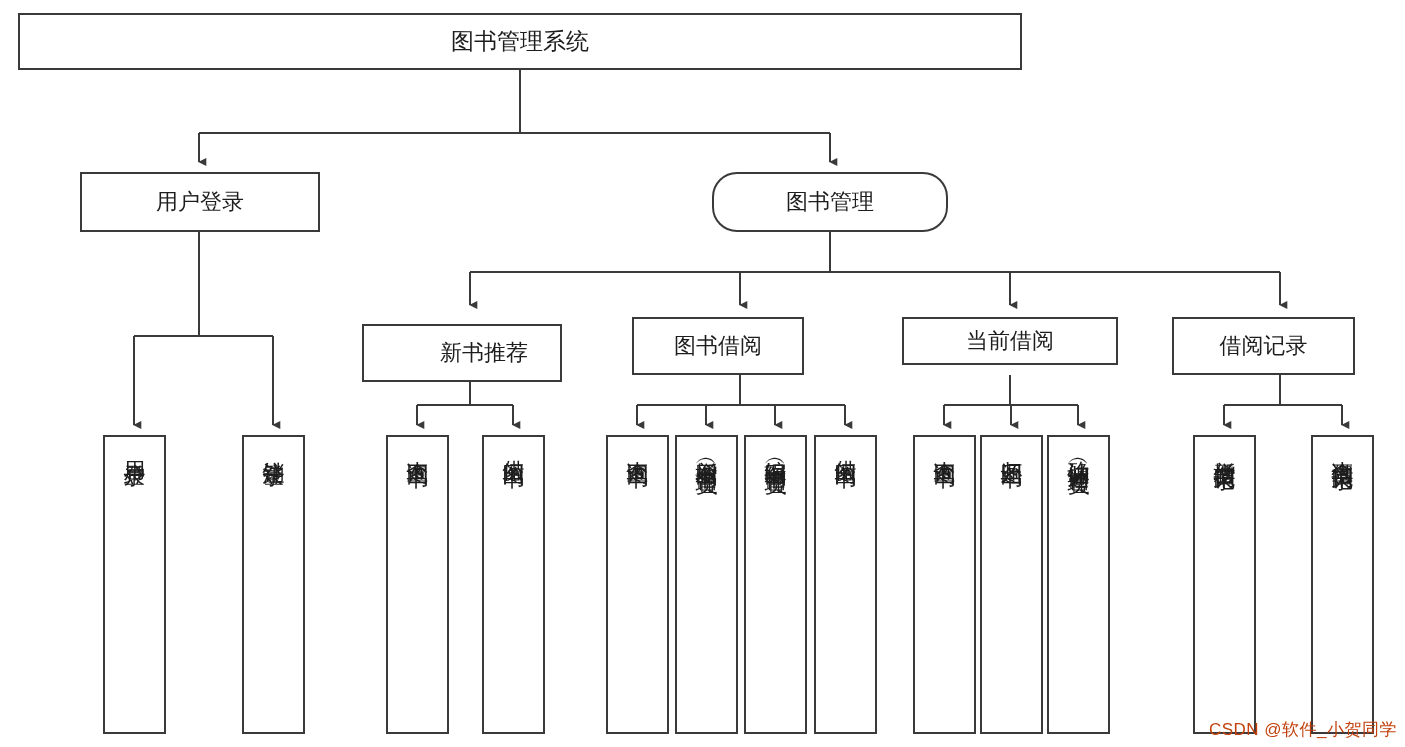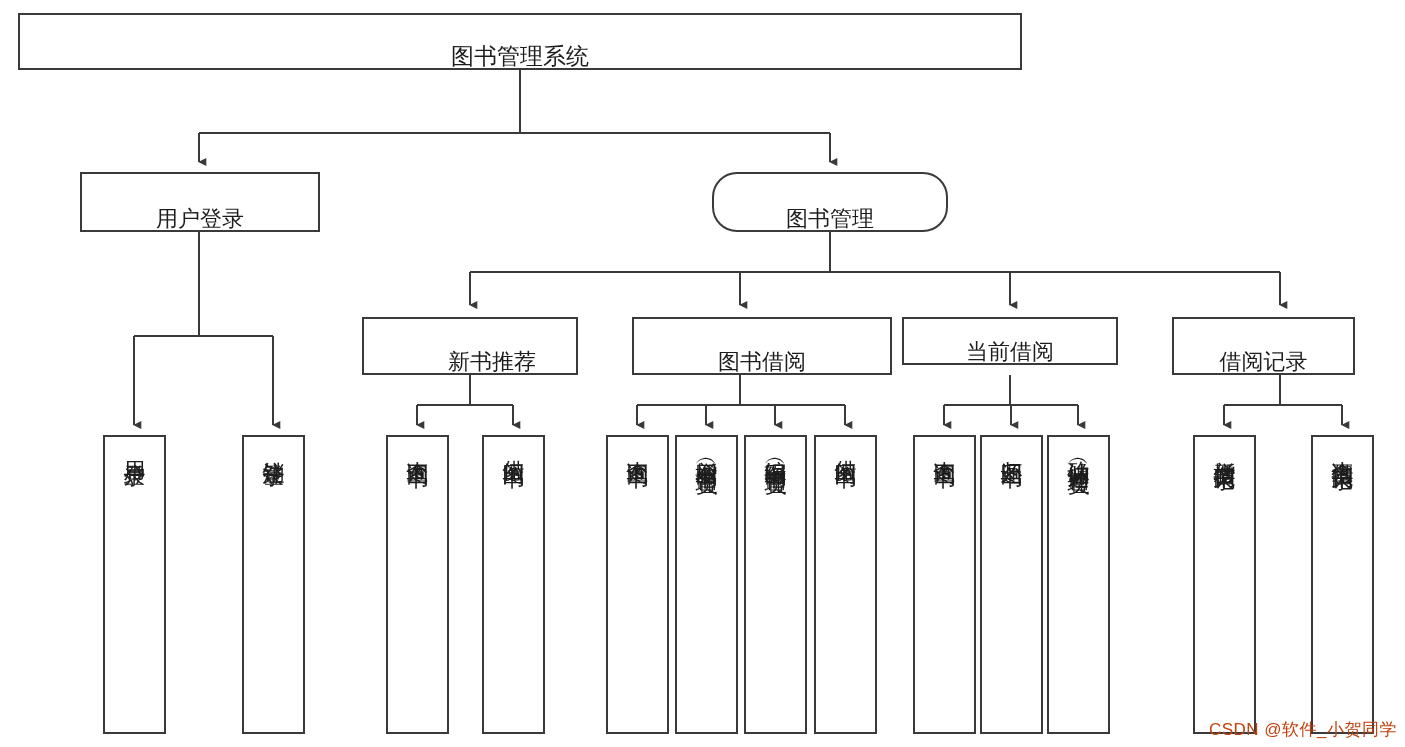--- a/index.html
+++ b/index.html
@@ -25,21 +25,21 @@
     width: 1405px;
     height: 747px;
     pointer-events: none;
   }
   .node {
     position: absolute;
     box-sizing: border-box;
     background: #ffffff;
     border: 2px solid #3a3a3a;
     display: flex;
-    align-items: flex-end;
+    align-items: center;
     justify-content: center;
     color: #1d1d1d;
   }
   .node.root-node {
     font-size: 23px;
   }
   .node.branch-node {
     font-size: 22px;
   }
   .node.leaf-node {
@@ -128,25 +128,25 @@
   </div>
 
   <div class="node branch-node" style="left:80px; top:172px; width:240px; height:60px;">
     <span class="node-label">用户登录</span>
   </div>
 
   <div class="node branch-node" style="left:712px; top:172px; width:236px; height:60px;border-radius:25px;">
     <span class="node-label">图书管理</span>
   </div>
 
-  <div class="node branch-node" style="left:362px; top:317px; width:216px; height:58px;padding-left:44px;">
+  <div class="node branch-node" style="left:362px; top:324px; width:200px; height:58px;padding-left:44px;">
     <span class="node-label">新书推荐</span>
   </div>
 
-  <div class="node branch-node" style="left:632px; top:317px; width:260px; height:58px;">
+  <div class="node branch-node" style="left:632px; top:317px; width:172px; height:58px;">
     <span class="node-label">图书借阅</span>
   </div>
 
   <div class="node branch-node" style="left:902px; top:317px; width:216px; height:48px;">
     <span class="node-label">当前借阅</span>
   </div>
 
   <div class="node branch-node" style="left:1172px; top:317px; width:183px; height:58px;">
     <span class="node-label">借阅记录</span>
   </div>

